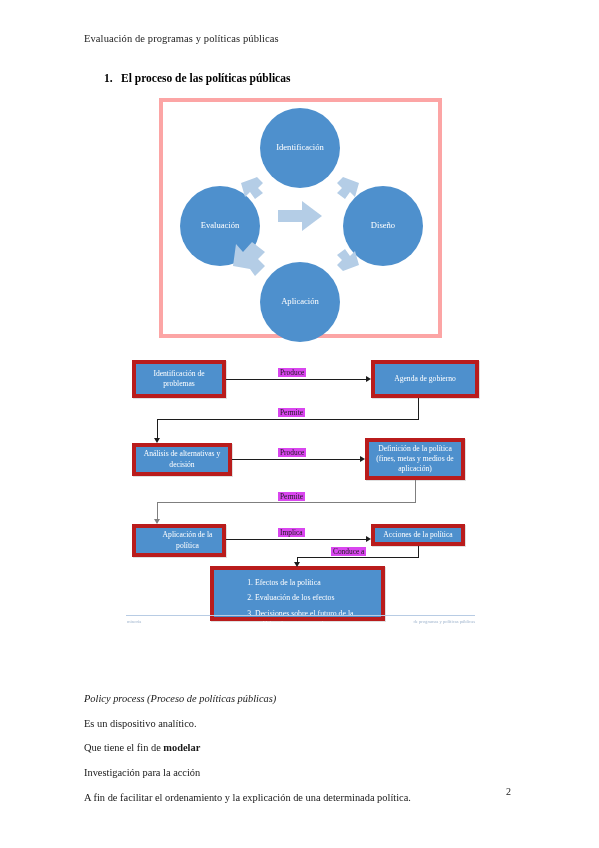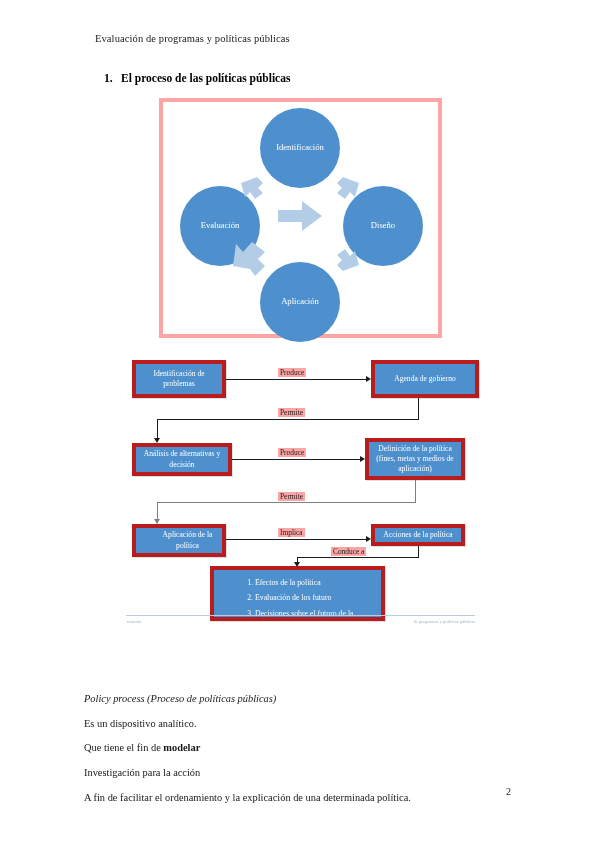--- a/index.html
+++ b/index.html
@@ -9,21 +9,20 @@
     color:#1a1a1a;
     position:relative;
     overflow:hidden;
   }
   .page{position:absolute;left:0;top:0;width:599px;height:848px;background:#fff;}
 
   .doc-header{
     position:absolute;left:84px;top:33px;
     font-size:10.5px;letter-spacing:.1px;color:#1b1b1b;
     white-space:nowrap;
-    margin-left:11px;
   }
 
   .section-heading{
     position:absolute;left:104px;top:72px;
     font-size:11.5px;font-weight:bold;color:#000;
     white-space:nowrap;
   }
   .section-num{display:inline-block;width:17px;}
 
   
@@ -82,21 +81,21 @@
   .conn.v{width:1px;}
   .conn.grey{background:#7f7f7f;}
 
   .arrowhead{position:absolute;width:0;height:0;}
   .ah-right{border-top:3px solid transparent;border-bottom:3px solid transparent;border-left:5px solid #1c1c1c;}
   .ah-down {border-left:3px solid transparent;border-right:3px solid transparent;border-top:5px solid #1c1c1c;}
   .ah-down-g{border-left:3px solid transparent;border-right:3px solid transparent;border-top:5px solid #7f7f7f;}
 
   .clabel{
     position:absolute;font-size:7.4px;color:#1b1b1b;white-space:nowrap;
-    font-family:"Liberation Serif", serif;background:#fca5a5;padding:0 2px;
+    font-family:"Liberation Serif", serif;background:#d946ef;padding:0 2px;
   }
 
   .flow-footer{
     position:absolute;left:0;top:262px;width:349px;height:14px;
     border-top:1px solid #b8cce4;
     font-size:4.6px;color:#9fb4cd;
   }
   .ff-left{position:absolute;left:1px;top:3px;}
   .ff-right{position:absolute;right:0px;top:3px;}
 
@@ -184,21 +183,21 @@
     <div class="fbox b-aplic">
       <span>Aplicación de la política</span>
     </div>
     <div class="fbox b-accion">
       <span>Acciones de la política</span>
     </div>
 
     <div class="fbox ol b-list">
       <ol>
         <li>Efectos de la política</li>
-        <li>Evaluación de los futuro</li>
+        <li>Evaluación de los efectos</li>
         <li>Decisiones sobre el futuro de la política (y programas)</li>
       </ol>
     </div>
 
     <div class="conn h" style="left:100px;top:26px;width:140px;"></div>
     <div class="arrowhead ah-right" style="left:240px;top:23px;"></div>
     <div class="clabel" style="left:152px;top:15px;">Produce</div>
 
     <div class="conn v" style="left:292px;top:45px;height:22px;"></div>
     <div class="conn h" style="left:31px;top:66px;width:262px;"></div>

